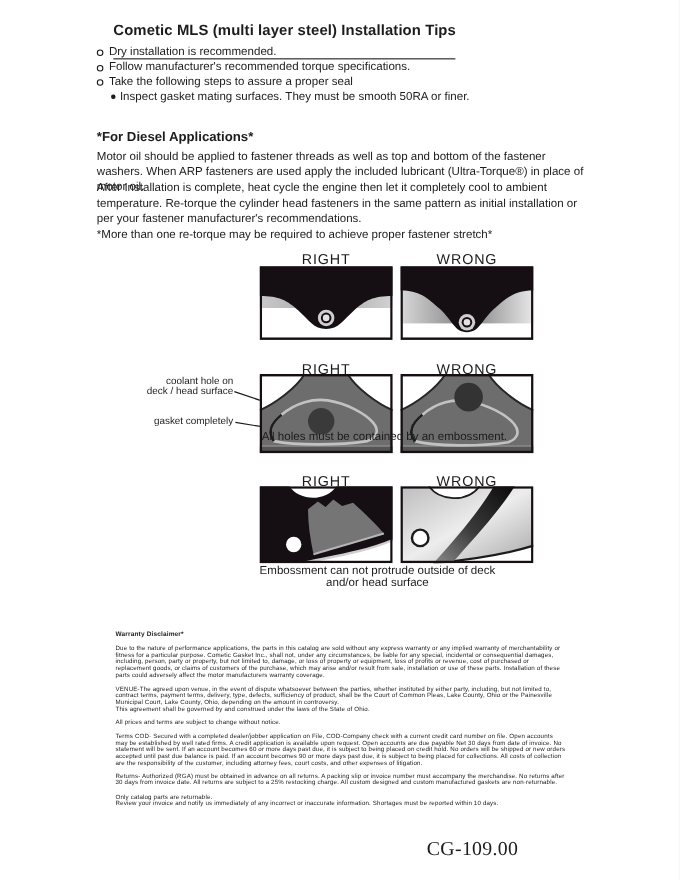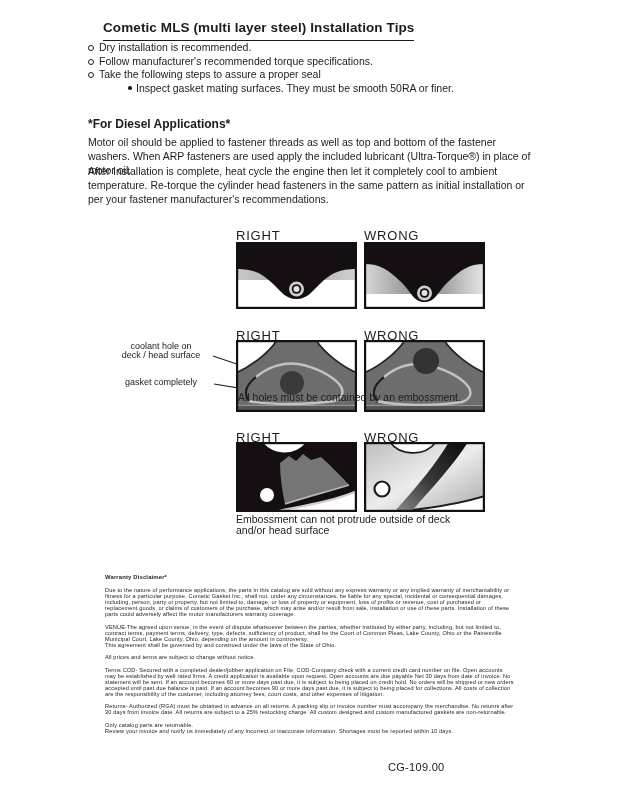--- a/index.html
+++ b/index.html
@@ -4,39 +4,39 @@
 <style>
   html,body{margin:0;padding:0;background:#e8e8e8;}
   .page{
     position:relative;width:618px;height:800px;background:#ffffff;
     font-family:"Liberation Sans","DejaVu Sans",sans-serif;color:#1c1c1c;
     margin:0 auto;overflow:hidden;
   }
   .abs{position:absolute;}
   .title{
     left:103px;top:20px;font-size:13.5px;font-weight:bold;
-    border-bottom:1.6px solid #1c1c1c;padding-bottom:5px;letter-spacing:.1px;
+    border-bottom:1.6px solid #1c1c1c;padding-bottom:18px;letter-spacing:.1px;
   }
   .tips{left:88px;top:41px;width:460px;font-size:10.5px;line-height:13.5px;}
   .tip{display:flex;}
-  .tip.sub{margin-left:40px;}
+  .tip.sub{margin-left:13px;}
   .o-mark{flex:0 0 auto;width:4px;height:4px;border:1px solid #1c1c1c;border-radius:50%;margin:4px 5px 0 0;}
   .b-mark{flex:0 0 auto;width:3.5px;height:3.5px;background:#1c1c1c;border-radius:50%;margin:4.5px 4.5px 0 0;}
   .diesel-h{left:88px;top:117px;font-size:12px;font-weight:bold;text-align:right;}
   .para{left:88px;width:447px;font-size:10.5px;line-height:14px;}
-  .hdr{width:121px;text-align:left;font-size:13px;letter-spacing:.8px;font-weight:400;}
+  .hdr{width:121px;text-align:center;font-size:13px;letter-spacing:.8px;font-weight:400;}
   .cap{font-size:10.5px;line-height:11px;}
-  .prewrap{white-space:pre-line;}
-  .ann{font-size:9px;line-height:8.5px;text-align:center;white-space:pre-line;}
+  .prewrap{white-space:pre-line;text-align:center;}
+  .ann{font-size:9px;line-height:8.5px;text-align:right;white-space:pre-line;}
   .panel{display:block;}
   .leader{pointer-events:none;}
   .legal{left:105px;top:574px;width:410px;font-size:5.6px;line-height:6.1px;letter-spacing:.15px;}
   .legal h3{font-size:5.9px;margin:0 0 7px 0;}
   .legal p{margin:0 0 6.2px 0;white-space:pre-line;}
-  .pageno{left:388px;top:761px;font-size:11px;letter-spacing:.3px;}
+  .pageno{left:388px;top:761px;font-size:18px;letter-spacing:.3px;font-family:Liberation Serif, serif;}
 </style>
 </head>
 <body>
 
 <div class="page">
 
   <div class="abs title">Cometic MLS (multi layer steel) Installation Tips</div>
 
   <div class="abs tips">
     <div class="tip">
@@ -53,20 +53,21 @@
     </div>
     <div class="tip sub">
       <span class="b-mark"></span>
       <span>Inspect gasket mating surfaces.  They must be smooth 50RA or finer.</span>
     </div>
   </div>
 
   <div class="abs diesel-h">*For Diesel Applications*</div>
   <div class="abs para" style="top:164px">After Installation is complete, heat cycle the engine then let it completely cool to ambient temperature. Re-torque the cylinder head fasteners in the same pattern as initial installation or per your fastener manufacturer's recommendations.</div>
   <div class="abs para" style="top:135px">Motor oil should be applied to fastener threads as well as top and bottom of the fastener washers. When ARP fasteners are used apply the included lubricant (Ultra-Torque®) in place of motor oil.</div>
+  <div class="abs para" style="top:206px">*More than one re-torque may be required to achieve proper fastener stretch*</div>
 
   <div class="abs hdr" style="left:236px;top:228px">RIGHT</div>
   <div class="abs hdr" style="left:364px;top:228px">WRONG</div>
 
   <svg class="abs panel" style="left:236px;top:242px" width="121" height="67" viewBox="0 0 121 67">
     <defs>
       <linearGradient id="d1rBand" x1="0" y1="0" x2="1" y2="0">
         <stop offset="0" stop-color="#c9c9c9"></stop>
           <stop offset="0.5" stop-color="#a5a5a5"></stop>
           <stop offset="1" stop-color="#d2d2d2"></stop>

